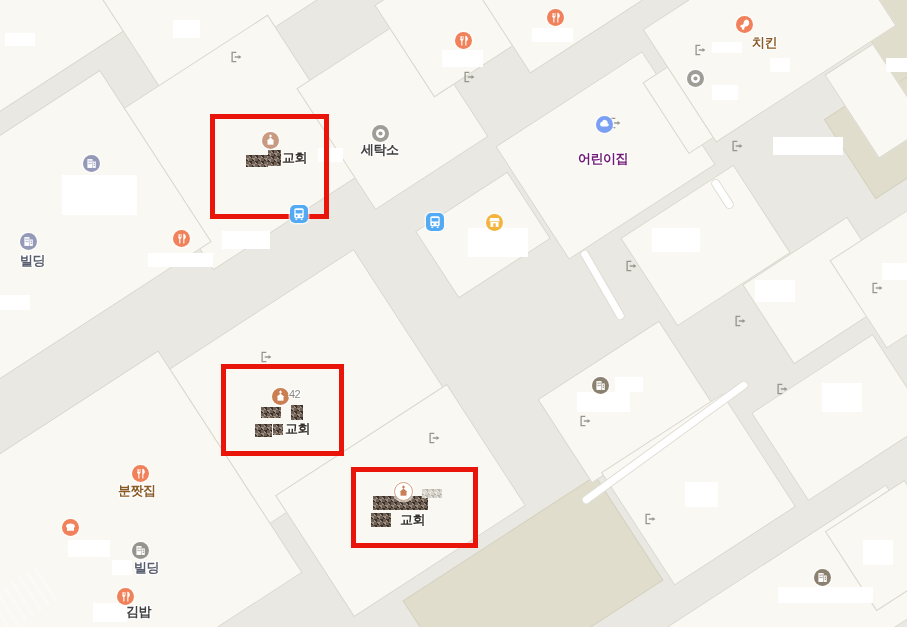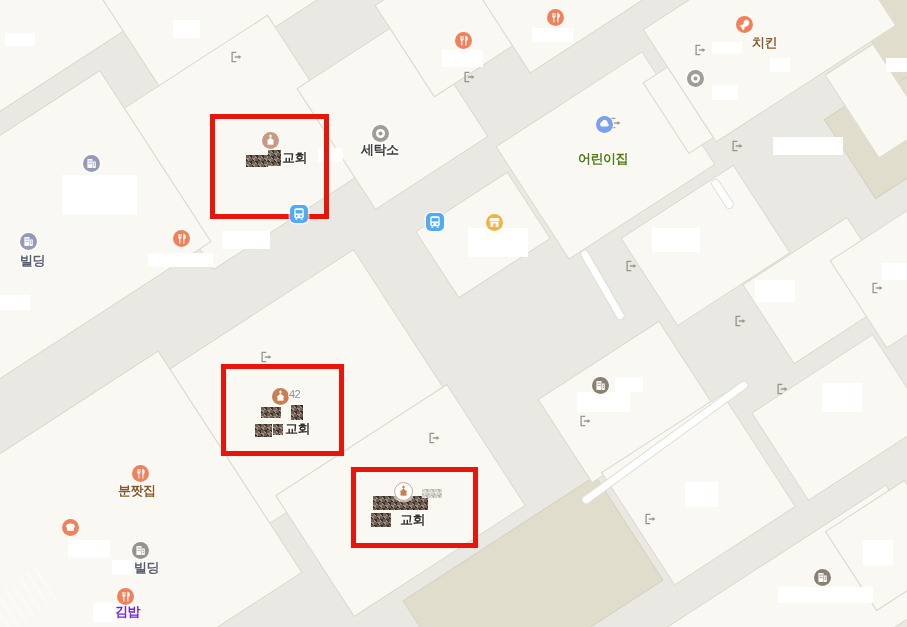--- a/index.html
+++ b/index.html
@@ -398,22 +398,22 @@
           <rect x="8.8" y="6.4" width="1.2" height="1.6"></rect>
           <rect x="6.6" y="9.2" width="1.2" height="1.6"></rect>
           <rect x="8.8" y="9.2" width="1.2" height="1.6"></rect>
           <rect x="12.6" y="9" width="1.4" height="1.4"></rect>
           <rect x="12.6" y="11.4" width="1.4" height="1.4"></rect>
         </g>
       </svg>
     </div>
     <div class="lbl" style="left: 752px; top: 36px; color: rgb(138, 90, 38);">치킨</div>
     <div class="lbl" style="left: 361px; top: 143px; color: #404040;">세탁소</div>
-    <div class="lbl" style="left: 578px; top: 152px; color: #4d7c0f;">어린이집</div>
+    <div class="lbl" style="left: 578px; top: 152px; color: #701a75;">어린이집</div>
     <div class="lbl" style="left: 20px; top: 254px; color: rgb(88, 94, 109);">빌딩</div>
     <div class="lbl" style="left: 282px; top: 151px; color: rgb(56, 50, 43);">교회</div>
     <div class="lbl" style="left: 289px; top: 389px; color: rgb(142, 139, 134); font-size: 11px; font-weight: 400;">42</div>
     <div class="lbl" style="left: 285px; top: 422px; color: rgb(56, 50, 43);">교회</div>
     <div class="lbl" style="left: 400px; top: 513px; color: rgb(56, 50, 43);">교회</div>
     <div class="lbl" style="left: 118px; top: 484px; color: rgb(138, 90, 38);">분짯집</div>
     <div class="lbl" style="left: 134px; top: 561px; color: rgb(88, 94, 109);">빌딩</div>
-    <div class="lbl" style="left: 115px; top: 605px; color: #6d28d9;">김밥</div>
+    <div class="lbl" style="left: 126px; top: 605px; color: #404040;">김밥</div>
   </div>
 
 </body></html>

